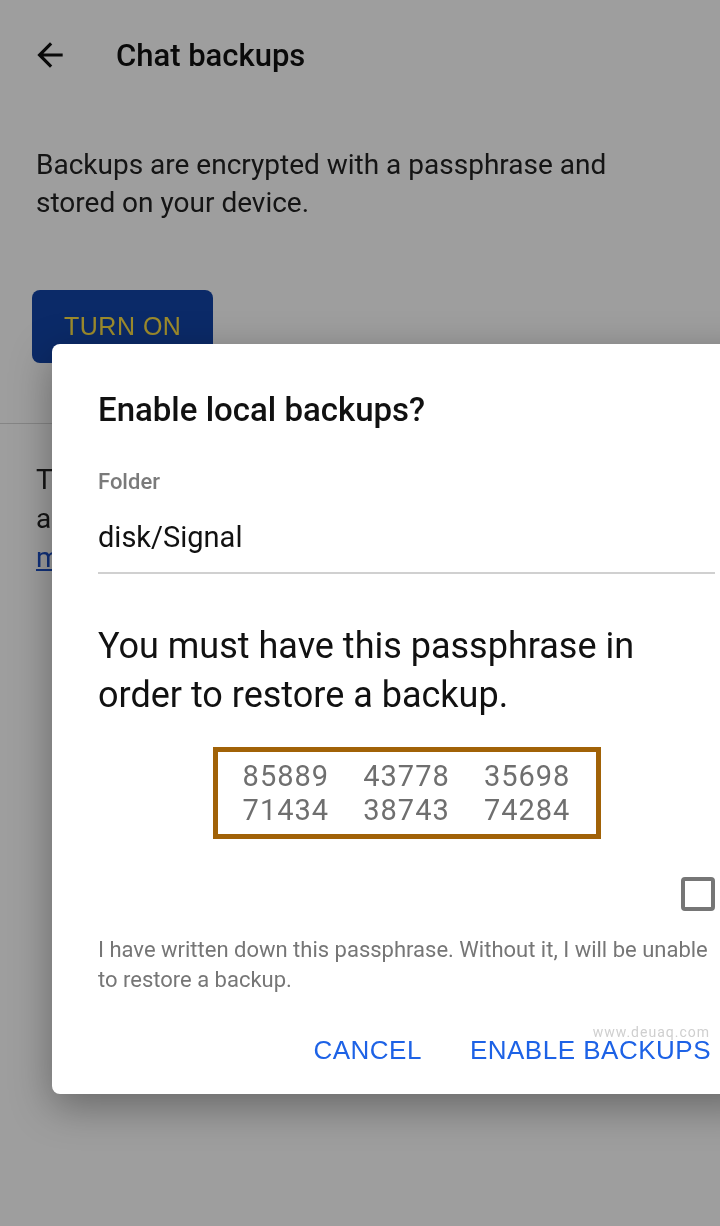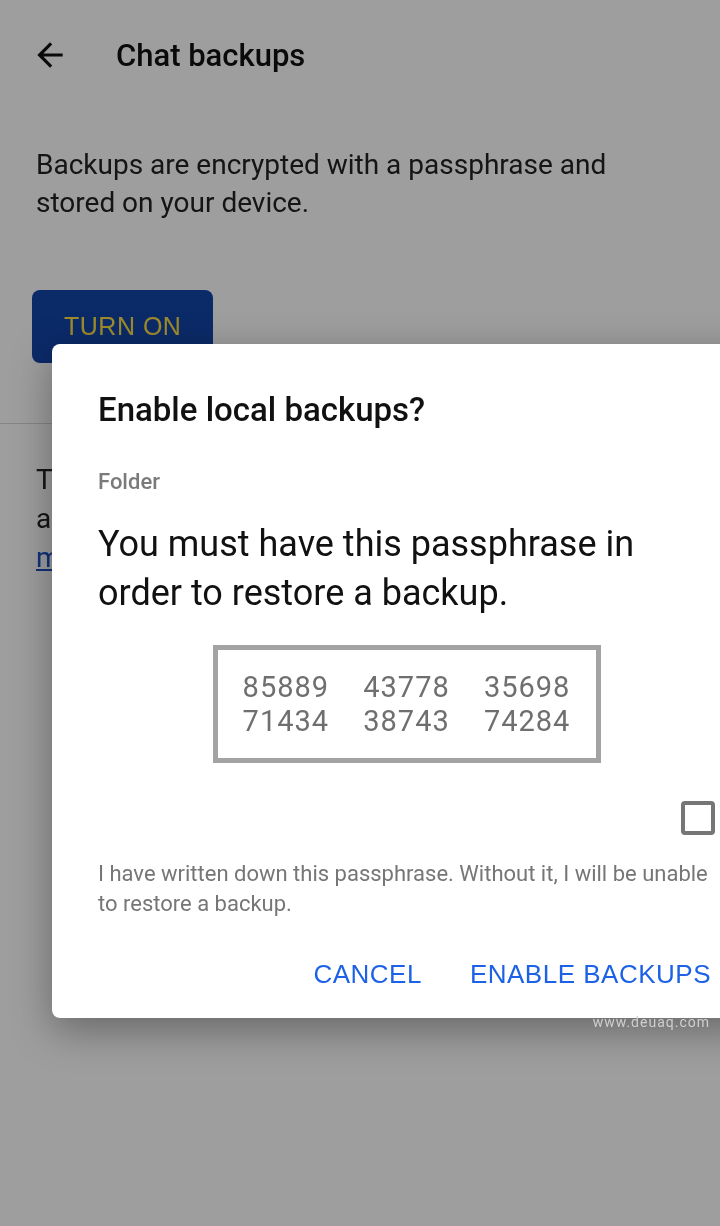--- a/index.html
+++ b/index.html
@@ -8,27 +8,27 @@
   .overlay { position: absolute; inset: 0; background: rgba(0,0,0,0.38); z-index: 10; }
   .header { display: flex; align-items: center; height: 110px; padding: 0 28px; }
   .back-btn { width: 44px; height: 44px; display: flex; align-items: center; justify-content: center; }
   .back-btn svg { width: 38px; height: 38px; }
   .header-title { font-size: 31px; font-weight: 500; margin-left: 44px; color: #111; }
   .desc { padding: 36px 36px 0 36px; font-size: 28px; line-height: 1.35; color: #222; }
   .turn-on { margin: 68px 0 0 32px; background: #1245a8; color: #fde047; font-size: 25px; font-weight: 500; border: none; border-radius: 8px; padding: 22px 32px; letter-spacing: 0.5px; }
   .divider { border-top: 1px solid #d7d7d7; margin-top: 60px; }
   .bg-text { padding: 36px; font-size: 28px; line-height: 1.4; color: #222; }
   .bg-link { color: #1a4fc7; text-decoration: underline; }
-  .watermark { position: absolute; right: 10px; bottom: 196px; font-size: 14px; color: #cfcfcf; letter-spacing: 1px; z-index: 30; }
+  .watermark { position: absolute; right: 10px; bottom: 186px; font-size: 14px; color: #cfcfcf; letter-spacing: 1px; z-index: 30; }
   .dialog { position: absolute; left: 52px; top: 344px; width: 709px; background: #fff; border-radius: 8px; z-index: 20; box-shadow: 0 12px 40px rgba(0,0,0,0.35); padding: 46px 46px 28px 46px; }
   .dlg-title { font-size: 33px; font-weight: 500; color: #111; margin-bottom: 40px; }
   .dlg-label { font-size: 22px; font-weight: 500; color: #7a7a7a; margin-bottom: 26px; }
   .dlg-path { font-size: 29px; color: #111; padding-bottom: 18px; border-bottom: 2px solid #d0d0d0; margin-bottom: 48px; }
   .dlg-text { font-size: 36px; line-height: 1.35; color: #111; margin-bottom: 28px; }
-  .pass-box { border: 5px solid #a3a3a3; margin: 16px auto 36px auto; width: 388px; padding: 20px 8px; }
+  .pass-box { border: 5px solid #a16207; margin: 16px auto 36px auto; width: 388px; padding: 7px 8px; }
   .pass-row { display: flex; justify-content: space-around; font-family: -apple-system, BlinkMacSystemFont, Roboto, sans-serif; font-size: 29px; color: #6f6f6f; letter-spacing: 1px; }
   .ack-row { display: flex; align-items: flex-end; gap: 24px; margin-bottom: 40px; flex-direction: column; }
   .chk { width: 34px; height: 34px; border: 4px solid #767676; border-radius: 4px; flex-shrink: 0; margin-top: 2px; margin-left: 12px; }
   .ack-text { font-size: 22px; line-height: 1.35; color: #767676; }
   .actions { display: flex; justify-content: flex-end; gap: 48px; padding-right: 4px; align-items: center; }
   .flat-btn { background: none; border: none; color: #1d62e6; font-size: 26px; font-weight: 500; letter-spacing: 0.5px; cursor: pointer; }
 </style>
 </head>
 <body>
 
@@ -56,20 +56,21 @@
     <span class="bg-link">m</span>
   </div>
 
   
   <div class="overlay"></div>
 
   
   <div class="dialog">
     <div class="dlg-title">Enable local backups?</div>
     <div class="dlg-label">Folder</div>
+    <div class="dlg-path">disk/Signal</div>
     <div class="dlg-text">You must have this passphrase in order to restore a backup.</div>
 
     <div class="pass-box">
       <div class="pass-row">
         <span>85889</span>
         <span>43778</span>
         <span>35698</span>
       </div>
       <div class="pass-row">
         <span>71434</span>

